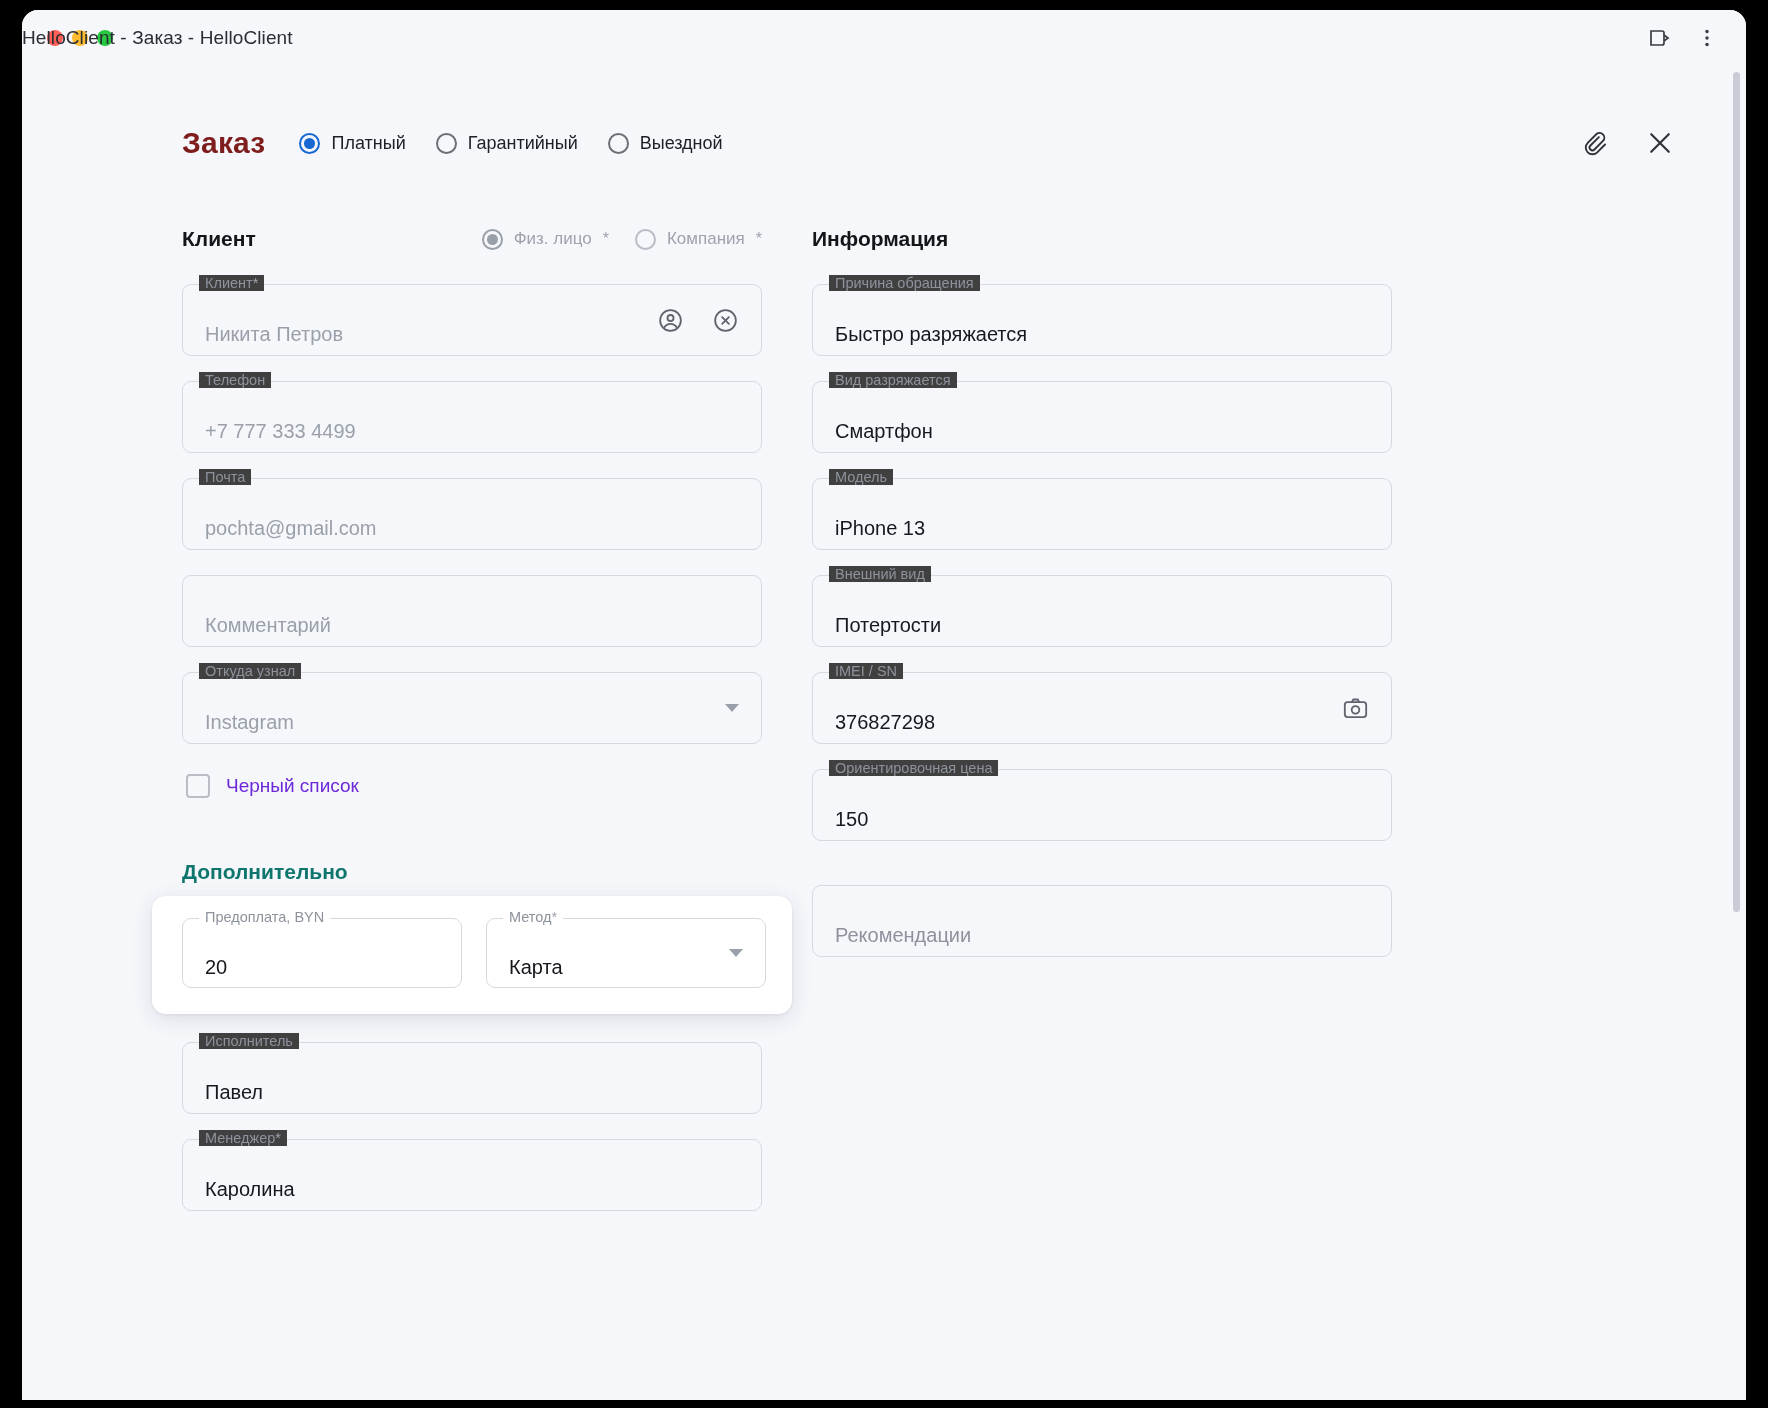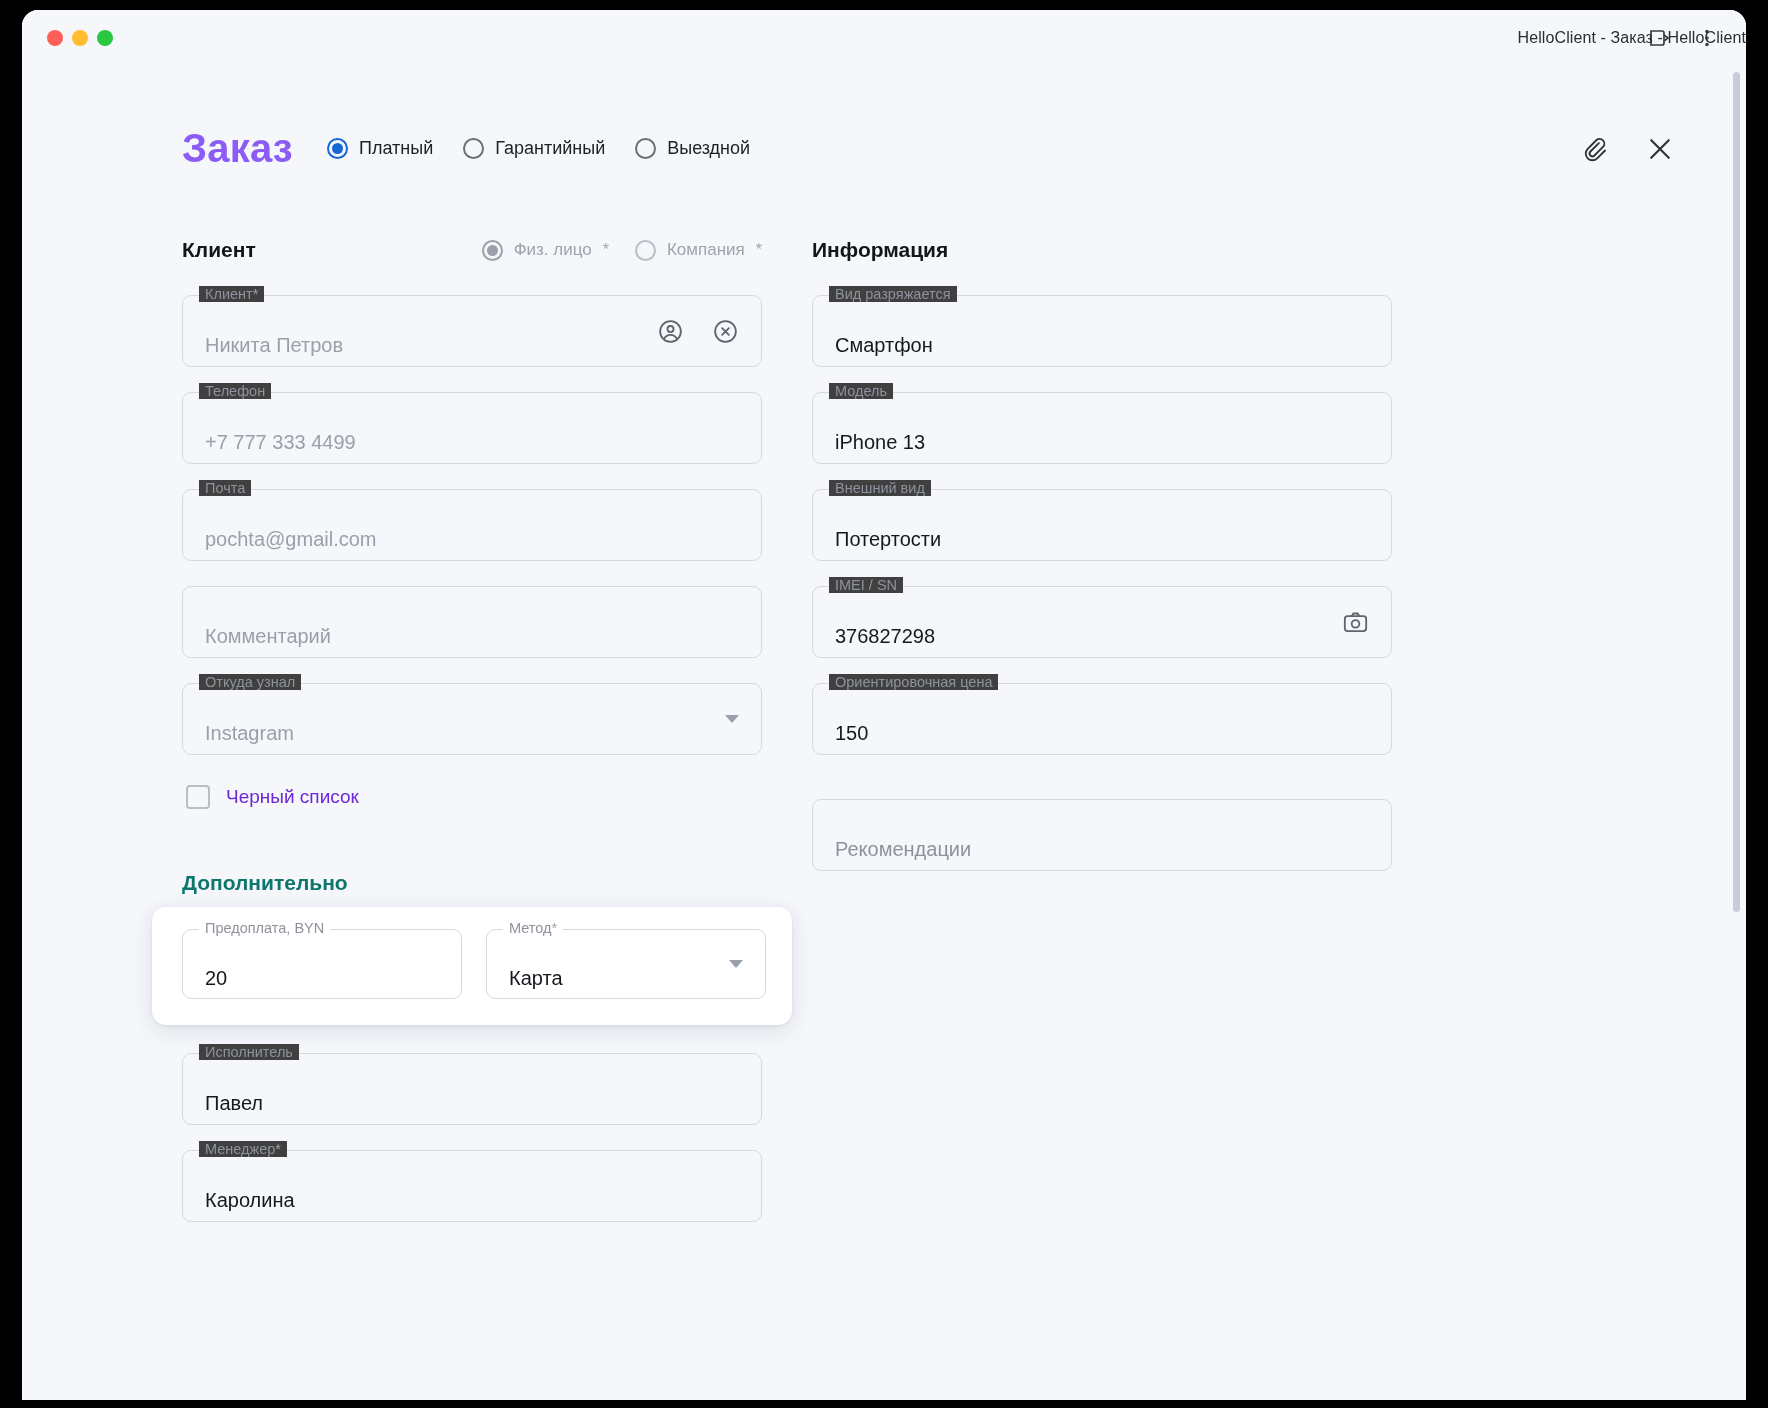--- a/index.html
+++ b/index.html
@@ -27,22 +27,22 @@
     background: #f6f7fb;
     display: flex;
     align-items: center;
   }
   .traffic { display: flex; gap: 9px; margin-left: 25px; }
   .dot { width: 16px; height: 16px; border-radius: 50%; }
   .dot.red { background: #ff5f57; }
   .dot.yellow { background: #febc2e; }
   .dot.green { background: #28c840; }
   .wtitle {
-    position: absolute; left: 0; right: 0; text-align: right;
-    font-size: 16px; color: #2a2d33; letter-spacing: .1px;
+    position: absolute; left: 0; right: 0; text-align: left;
+    font-size: 19px; color: #2a2d33; letter-spacing: .1px;
   }
   .tb-right {
     margin-left: auto; display: flex; align-items: center;
     gap: 22px; margin-right: 26px;
   }
   .tb-icon { width: 26px; height: 26px; color: #3a3d44;
              display: flex; align-items: center; justify-content: center; }
 
   
   .content {
@@ -57,21 +57,21 @@
     background: #c9ccd6; border-radius: 4px;
   }
 
   .inner { padding: 60px 70px 0 160px; }
 
   
   .order-head {
     display: flex; align-items: center; gap: 34px;
     margin-bottom: 64px;
   }
-  .order-title { font-size: 40px; font-weight: 700; color: #8b5cf6; letter-spacing: .2px; }
+  .order-title { font-size: 30px; font-weight: 700; color: #7f1d1d; letter-spacing: .2px; }
   .radio-row { display: flex; align-items: center; gap: 30px; }
   .radio { display: flex; align-items: center; gap: 11px; cursor: pointer; }
   .radio-mark {
     width: 21px; height: 21px; border-radius: 50%;
     border: 2px solid #6b6f76; position: relative; flex: none;
   }
   .radio.on .radio-mark { border-color: #1667d4; }
   .radio.on .radio-mark::after {
     content: ""; position: absolute; inset: 3px;
     border-radius: 50%; background: #1667d4;
@@ -322,20 +322,26 @@
           </div>
 
         </div>
 
         <div class="col">
 
           <div class="col-head">
             <div class="sec-title">Информация</div>
           </div>
 
+          <div class="field">
+            <div class="flabel"><span>Причина обращения</span></div>
+            <div class="fbox">
+              <span class="fval">Быстро разряжается</span>
+            </div>
+          </div>
 
           <div class="field">
             <div class="flabel"><span>Вид разряжается</span></div>
             <div class="fbox">
               <span class="fval">Смартфон</span>
             </div>
           </div>
 
           <div class="field">
             <div class="flabel"><span>Модель</span></div>

